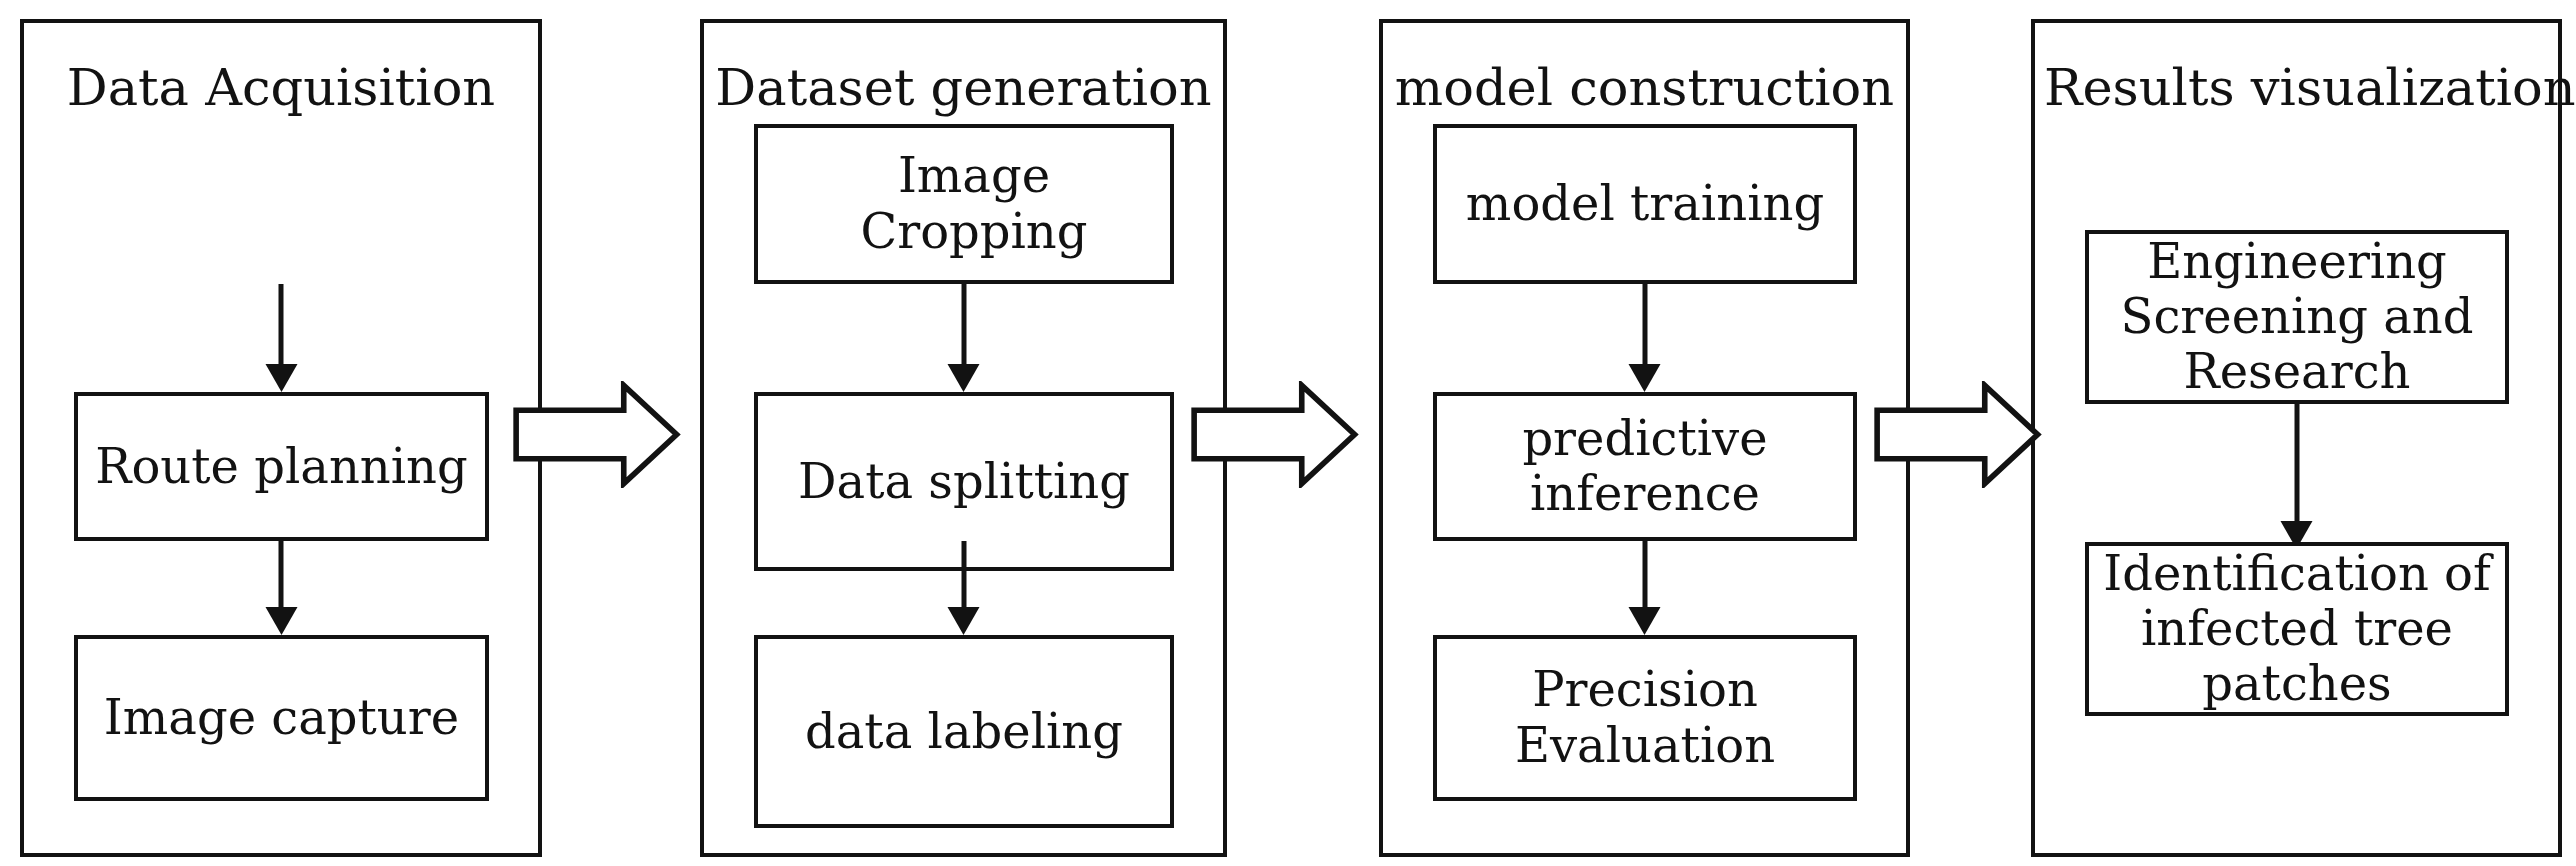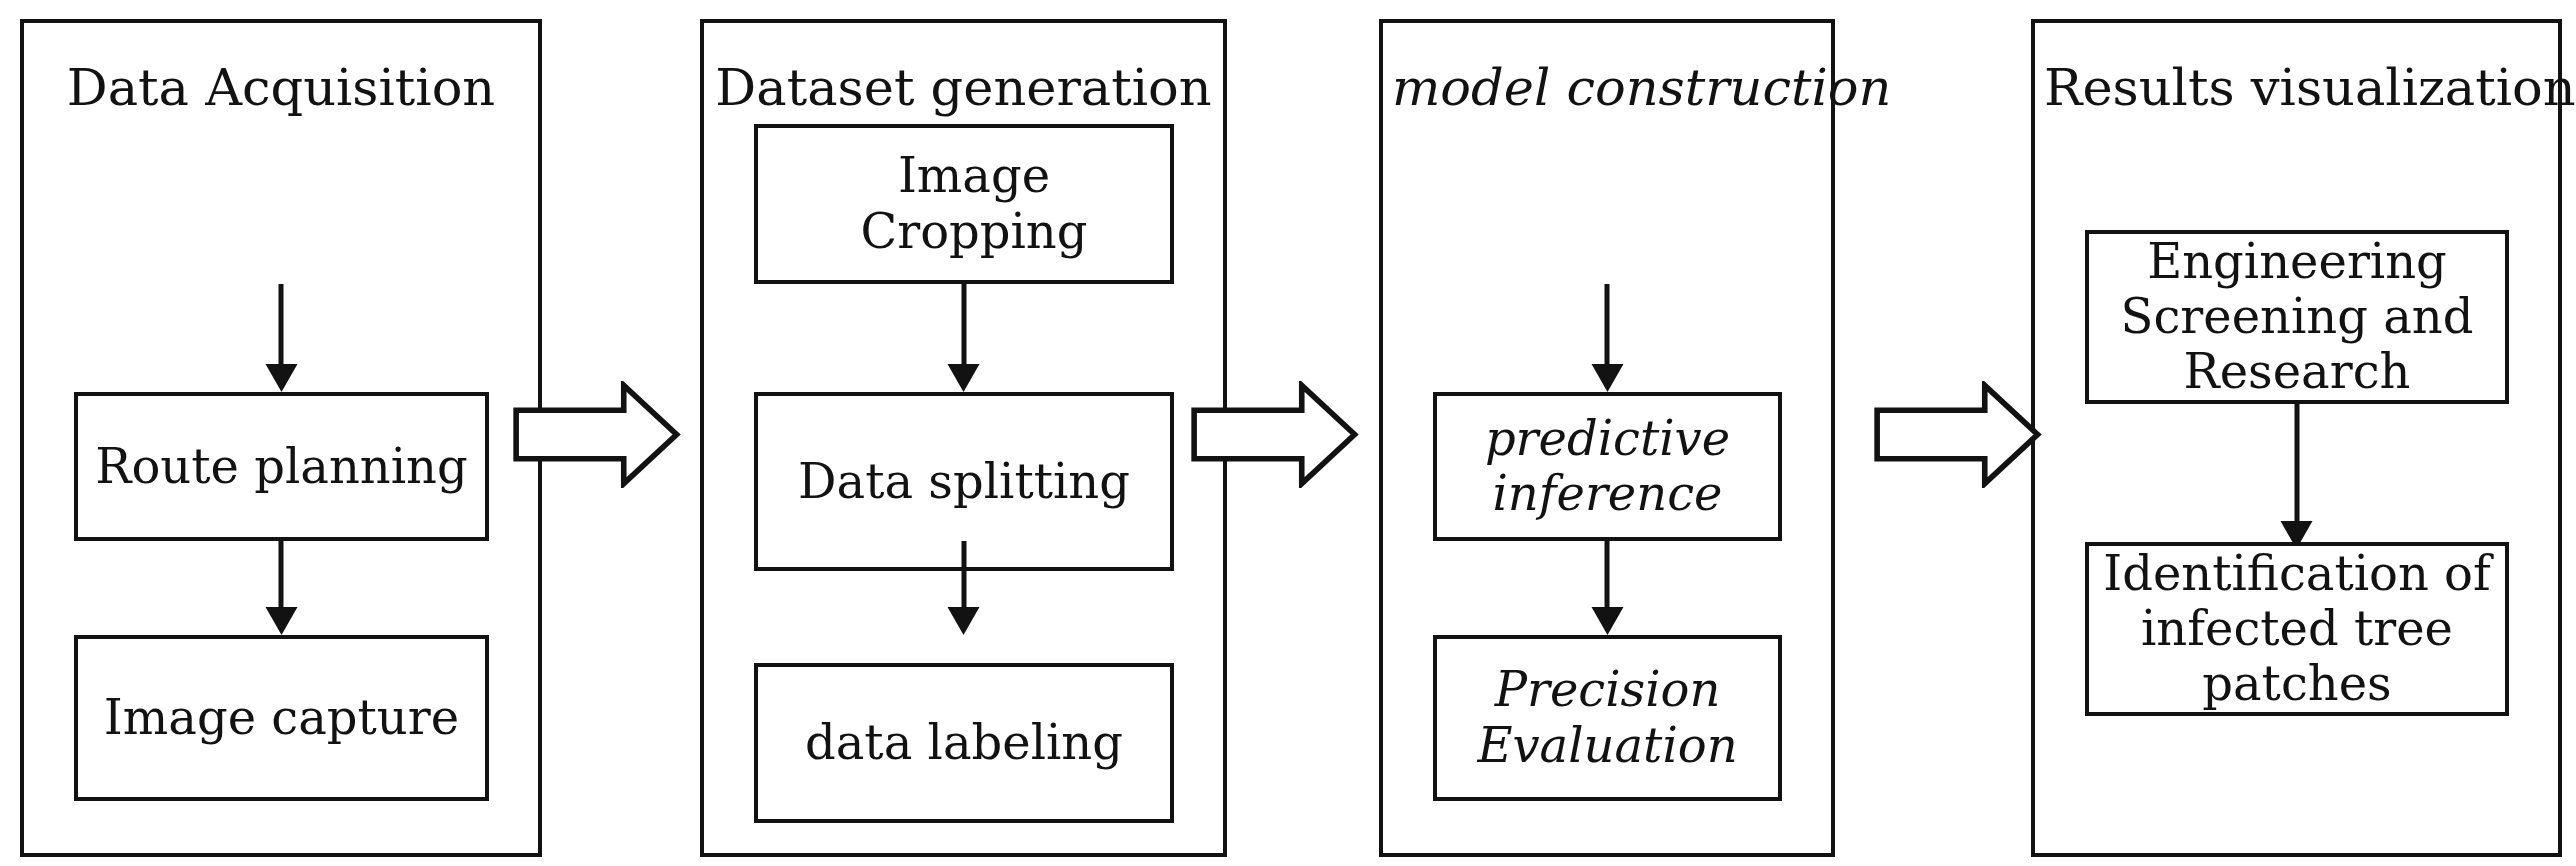--- a/index.html
+++ b/index.html
@@ -94,25 +94,26 @@
     <div class="box" style="top:101px; height:160px;padding-left:20px;">Image Cropping</div>
     <div class="varrow" style="top:261px; height:108px;">
       <div class="stem"></div>
       <div class="head"></div>
     </div>
     <div class="box" style="top:369px; height:179px;">Data splitting</div>
     <div class="varrow" style="top:518px; height:94px;">
       <div class="stem"></div>
       <div class="head"></div>
     </div>
-    <div class="box" style="top:640px; height:160px;">data labeling</div>
+    <div class="box" style="top:612px; height:193px;">data labeling</div>
   </section>
 
-  <section class="panel" style="left:1379px; width:456px;font-style:italic;">
+  <section class="panel" style="left:1379px; width:531px;">
     <h2 class="panel-title">model construction</h2>
+    <div class="box" style="top:101px; height:160px;">model training</div>
     <div class="varrow" style="top:261px; height:108px;">
       <div class="stem"></div>
       <div class="head"></div>
     </div>
     <div class="box" style="top:369px; height:149px;">predictive
 inference</div>
     <div class="varrow" style="top:518px; height:94px;">
       <div class="stem"></div>
       <div class="head"></div>
     </div>

